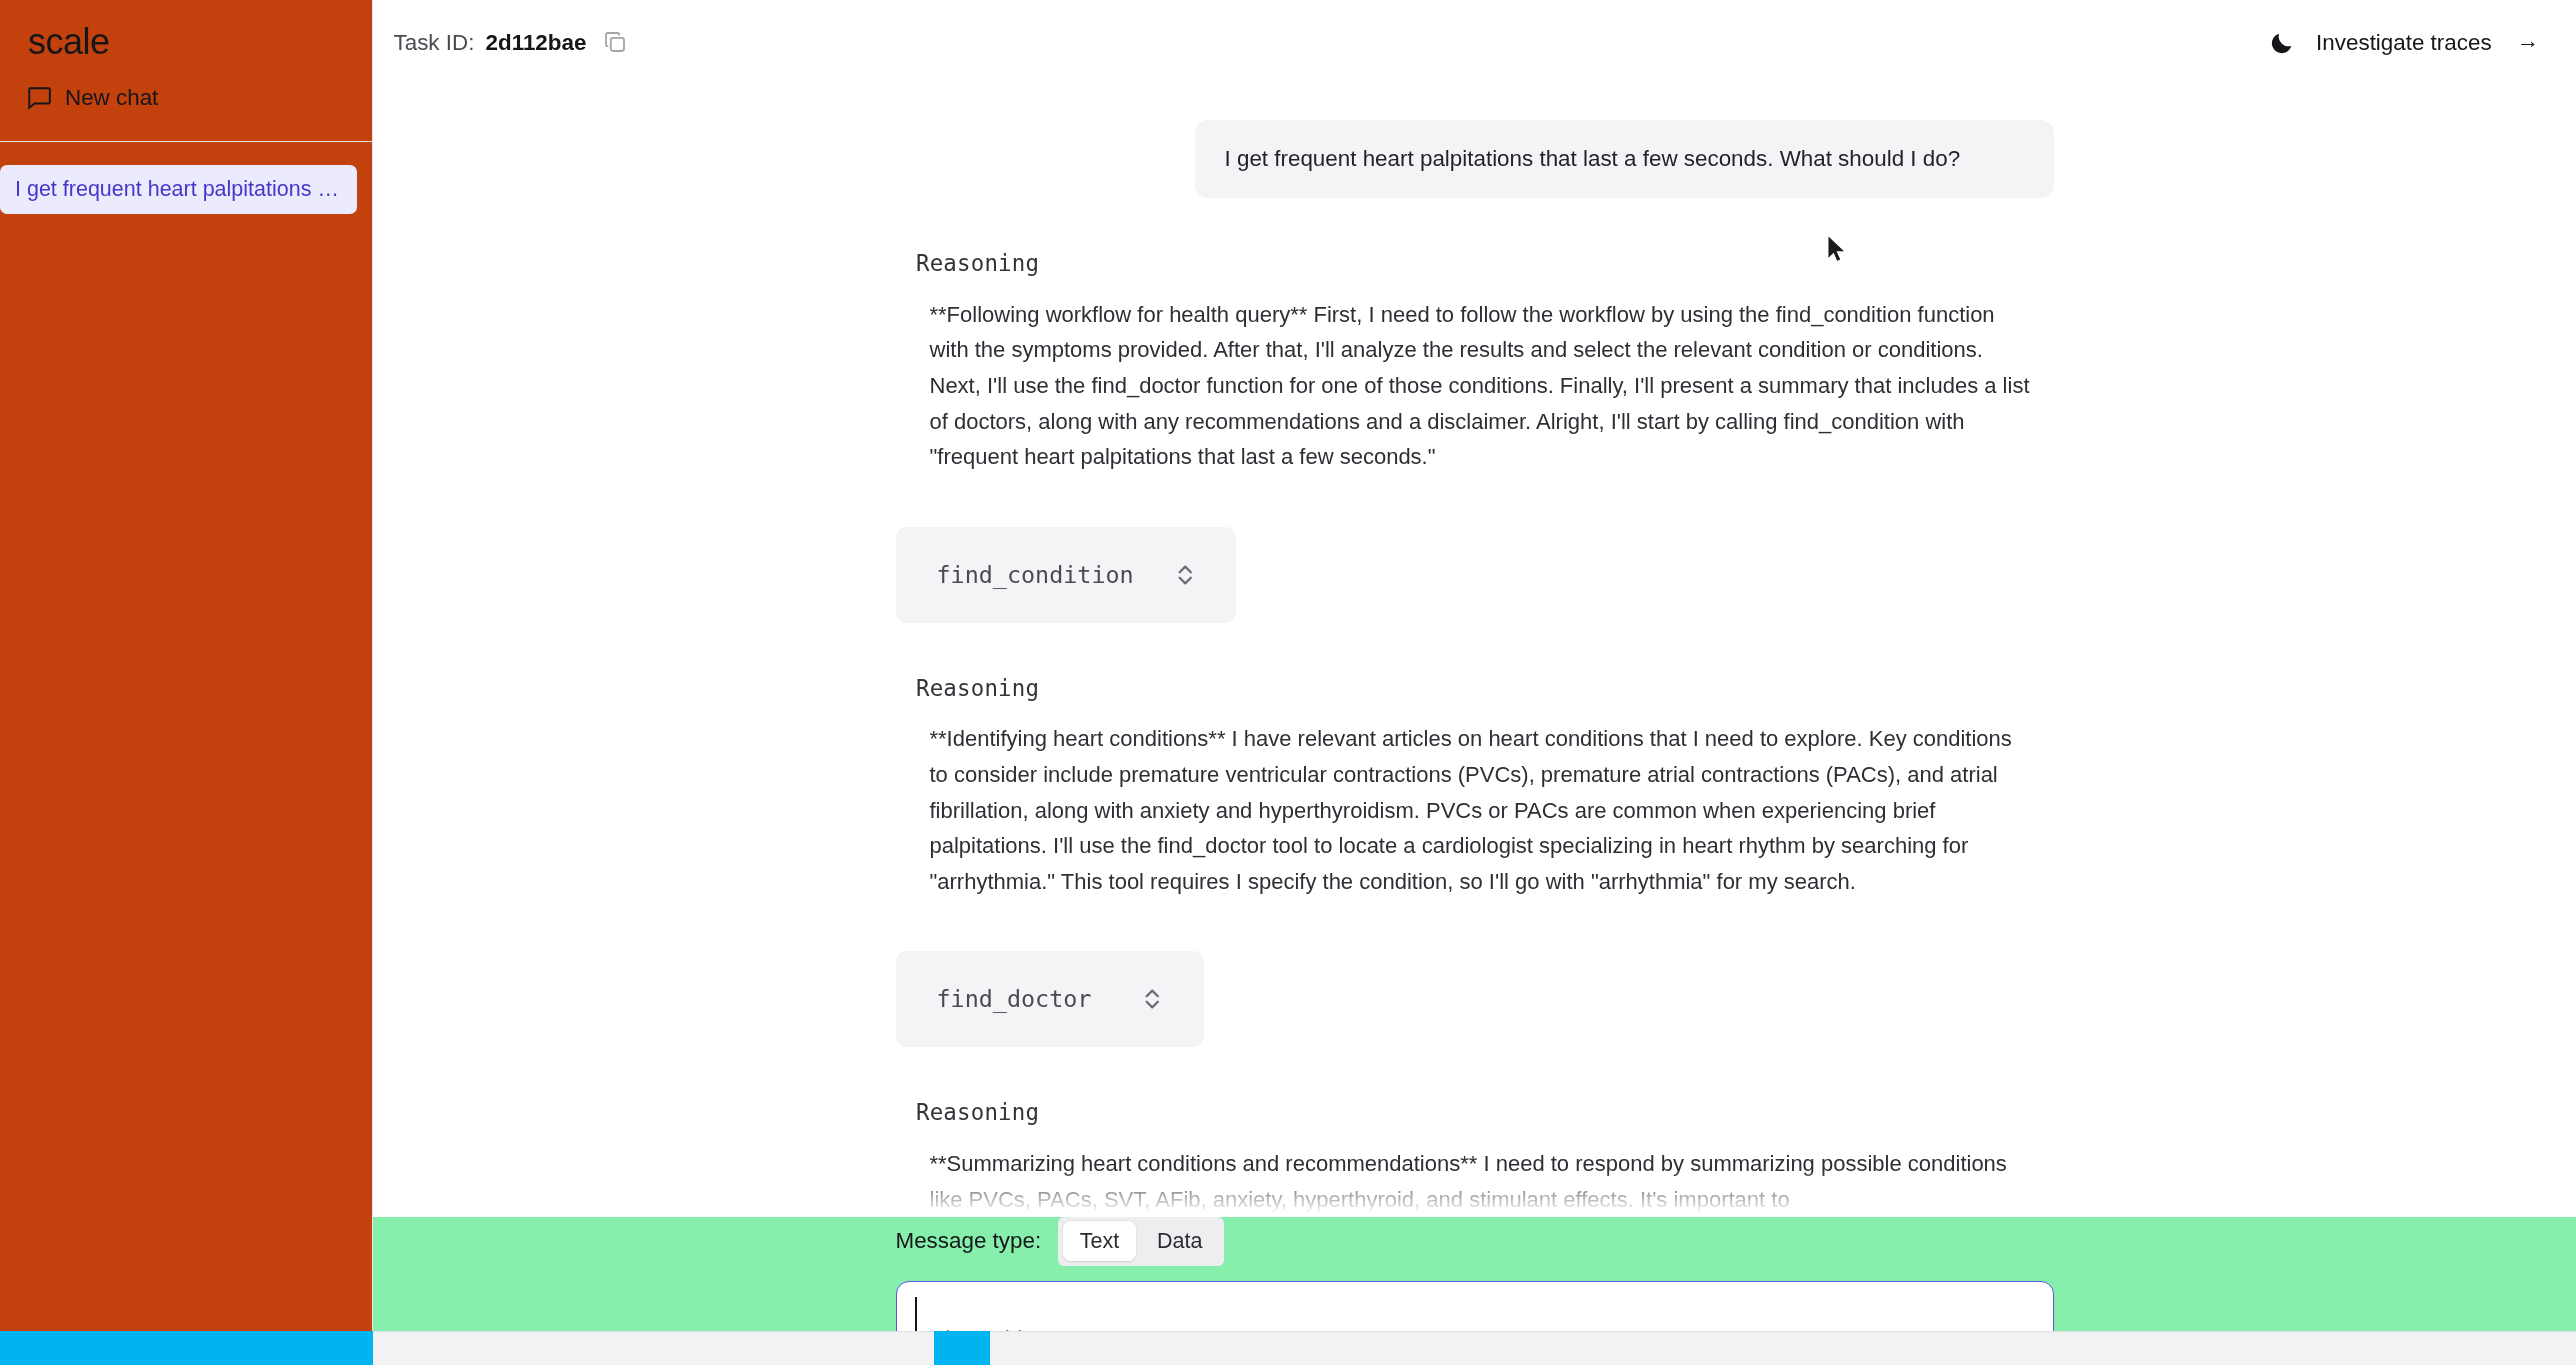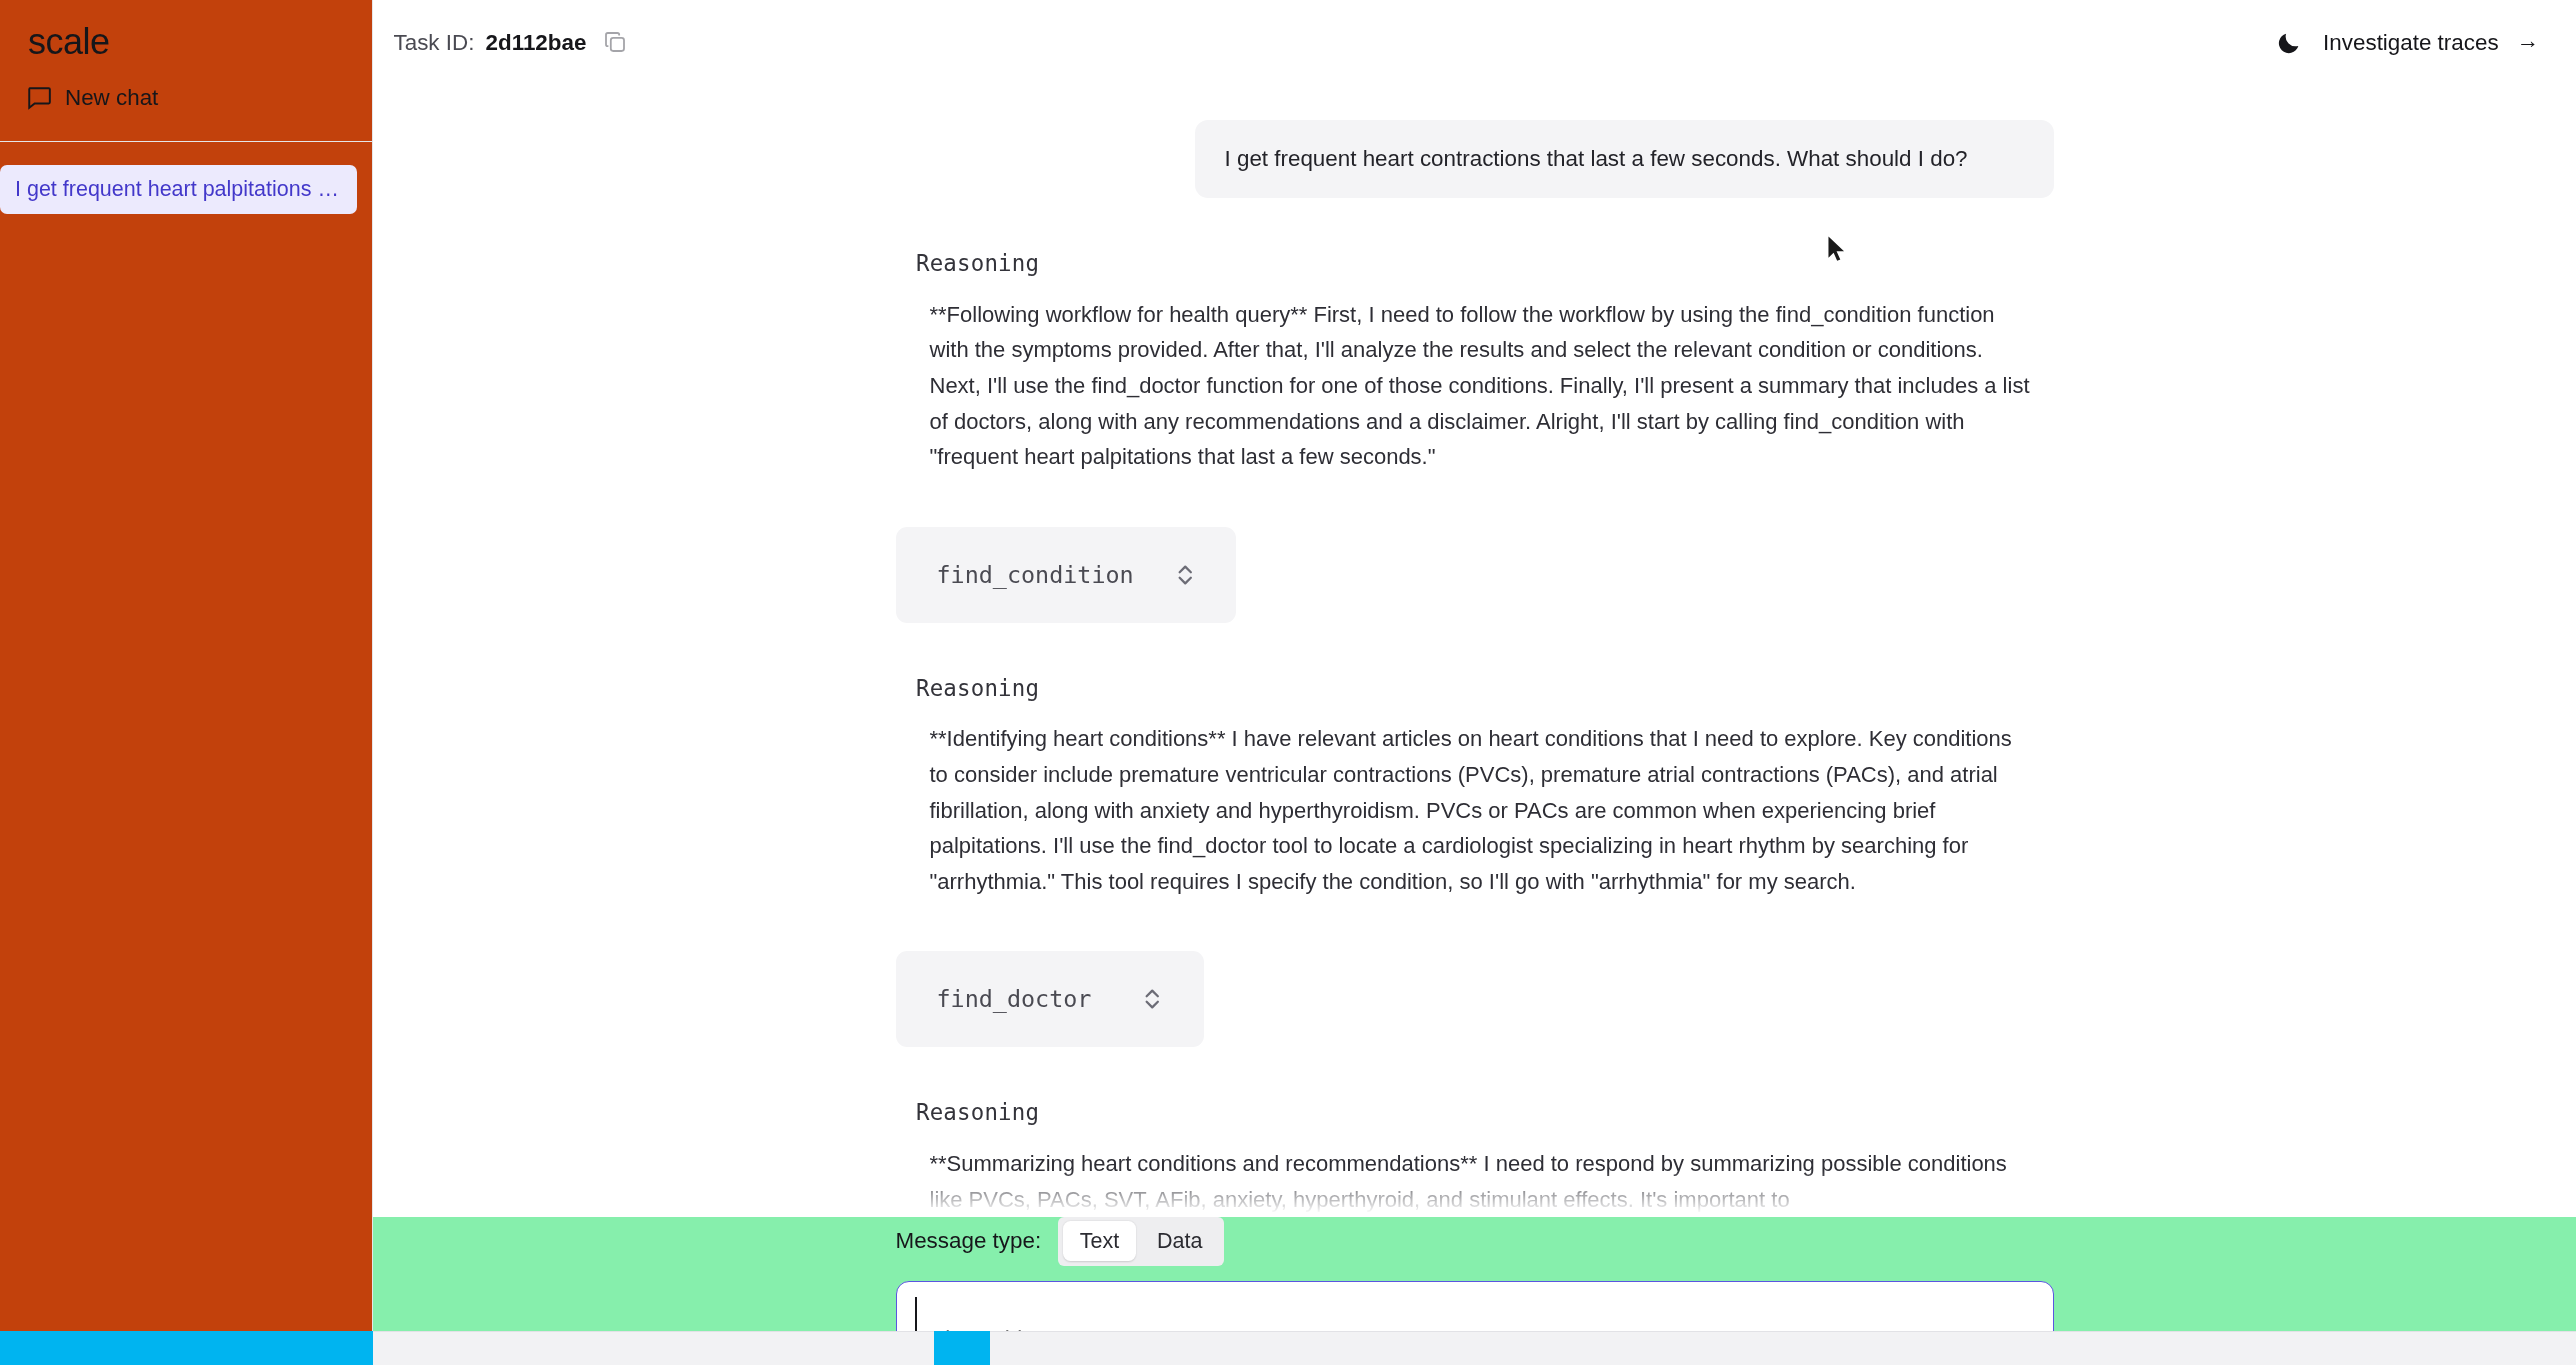--- a/index.html
+++ b/index.html
@@ -102,21 +102,21 @@
     display: flex;
     align-items: center;
     gap: 20.5px;
   }
   .moon-icon { width: 28px; height: 28px; cursor: pointer; }
   .investigate {
     font-size: 22.4px;
     color: #16161a;
     display: flex;
     align-items: flex-start;
-    gap: 18px;
+    gap: 25px;
     cursor: pointer;
   }
   .arrow-right { font-size: 22.4px; line-height: 1; }
 
   
   .conversation {
     position: absolute;
     top: 86px;
     left: 0; right: 0;
     bottom: 140px;
@@ -335,21 +335,21 @@
         <span class="investigate">
           <span>Investigate traces</span>
           <span class="arrow-right">→</span>
         </span>
       </div>
     </div>
 
     <div class="conversation">
       <div class="conv-inner">
 
-        <div class="user-bubble">I get frequent heart contractions that last a few seconds. What should I do?</div>
+        <div class="user-bubble">I get frequent heart palpitations that last a few seconds. What should I do?</div>
 
         <div class="reasoning-block">
           <div class="reasoning-title">Reasoning</div>
           <div class="reasoning-body">**Following workflow for health query** First, I need to follow the workflow by using the find_condition function with the symptoms provided. After that, I'll analyze the results and select the relevant condition or conditions. Next, I'll use the find_doctor function for one of those conditions. Finally, I'll present a summary that includes a list of doctors, along with any recommendations and a disclaimer. Alright, I'll start by calling find_condition with "frequent heart palpitations that last a few seconds."</div>
         </div>
 
         <div style="padding-left:0;">
           <div class="tool-card">
             <span class="tool-name">find_condition</span>
             <span class="chevrons">

